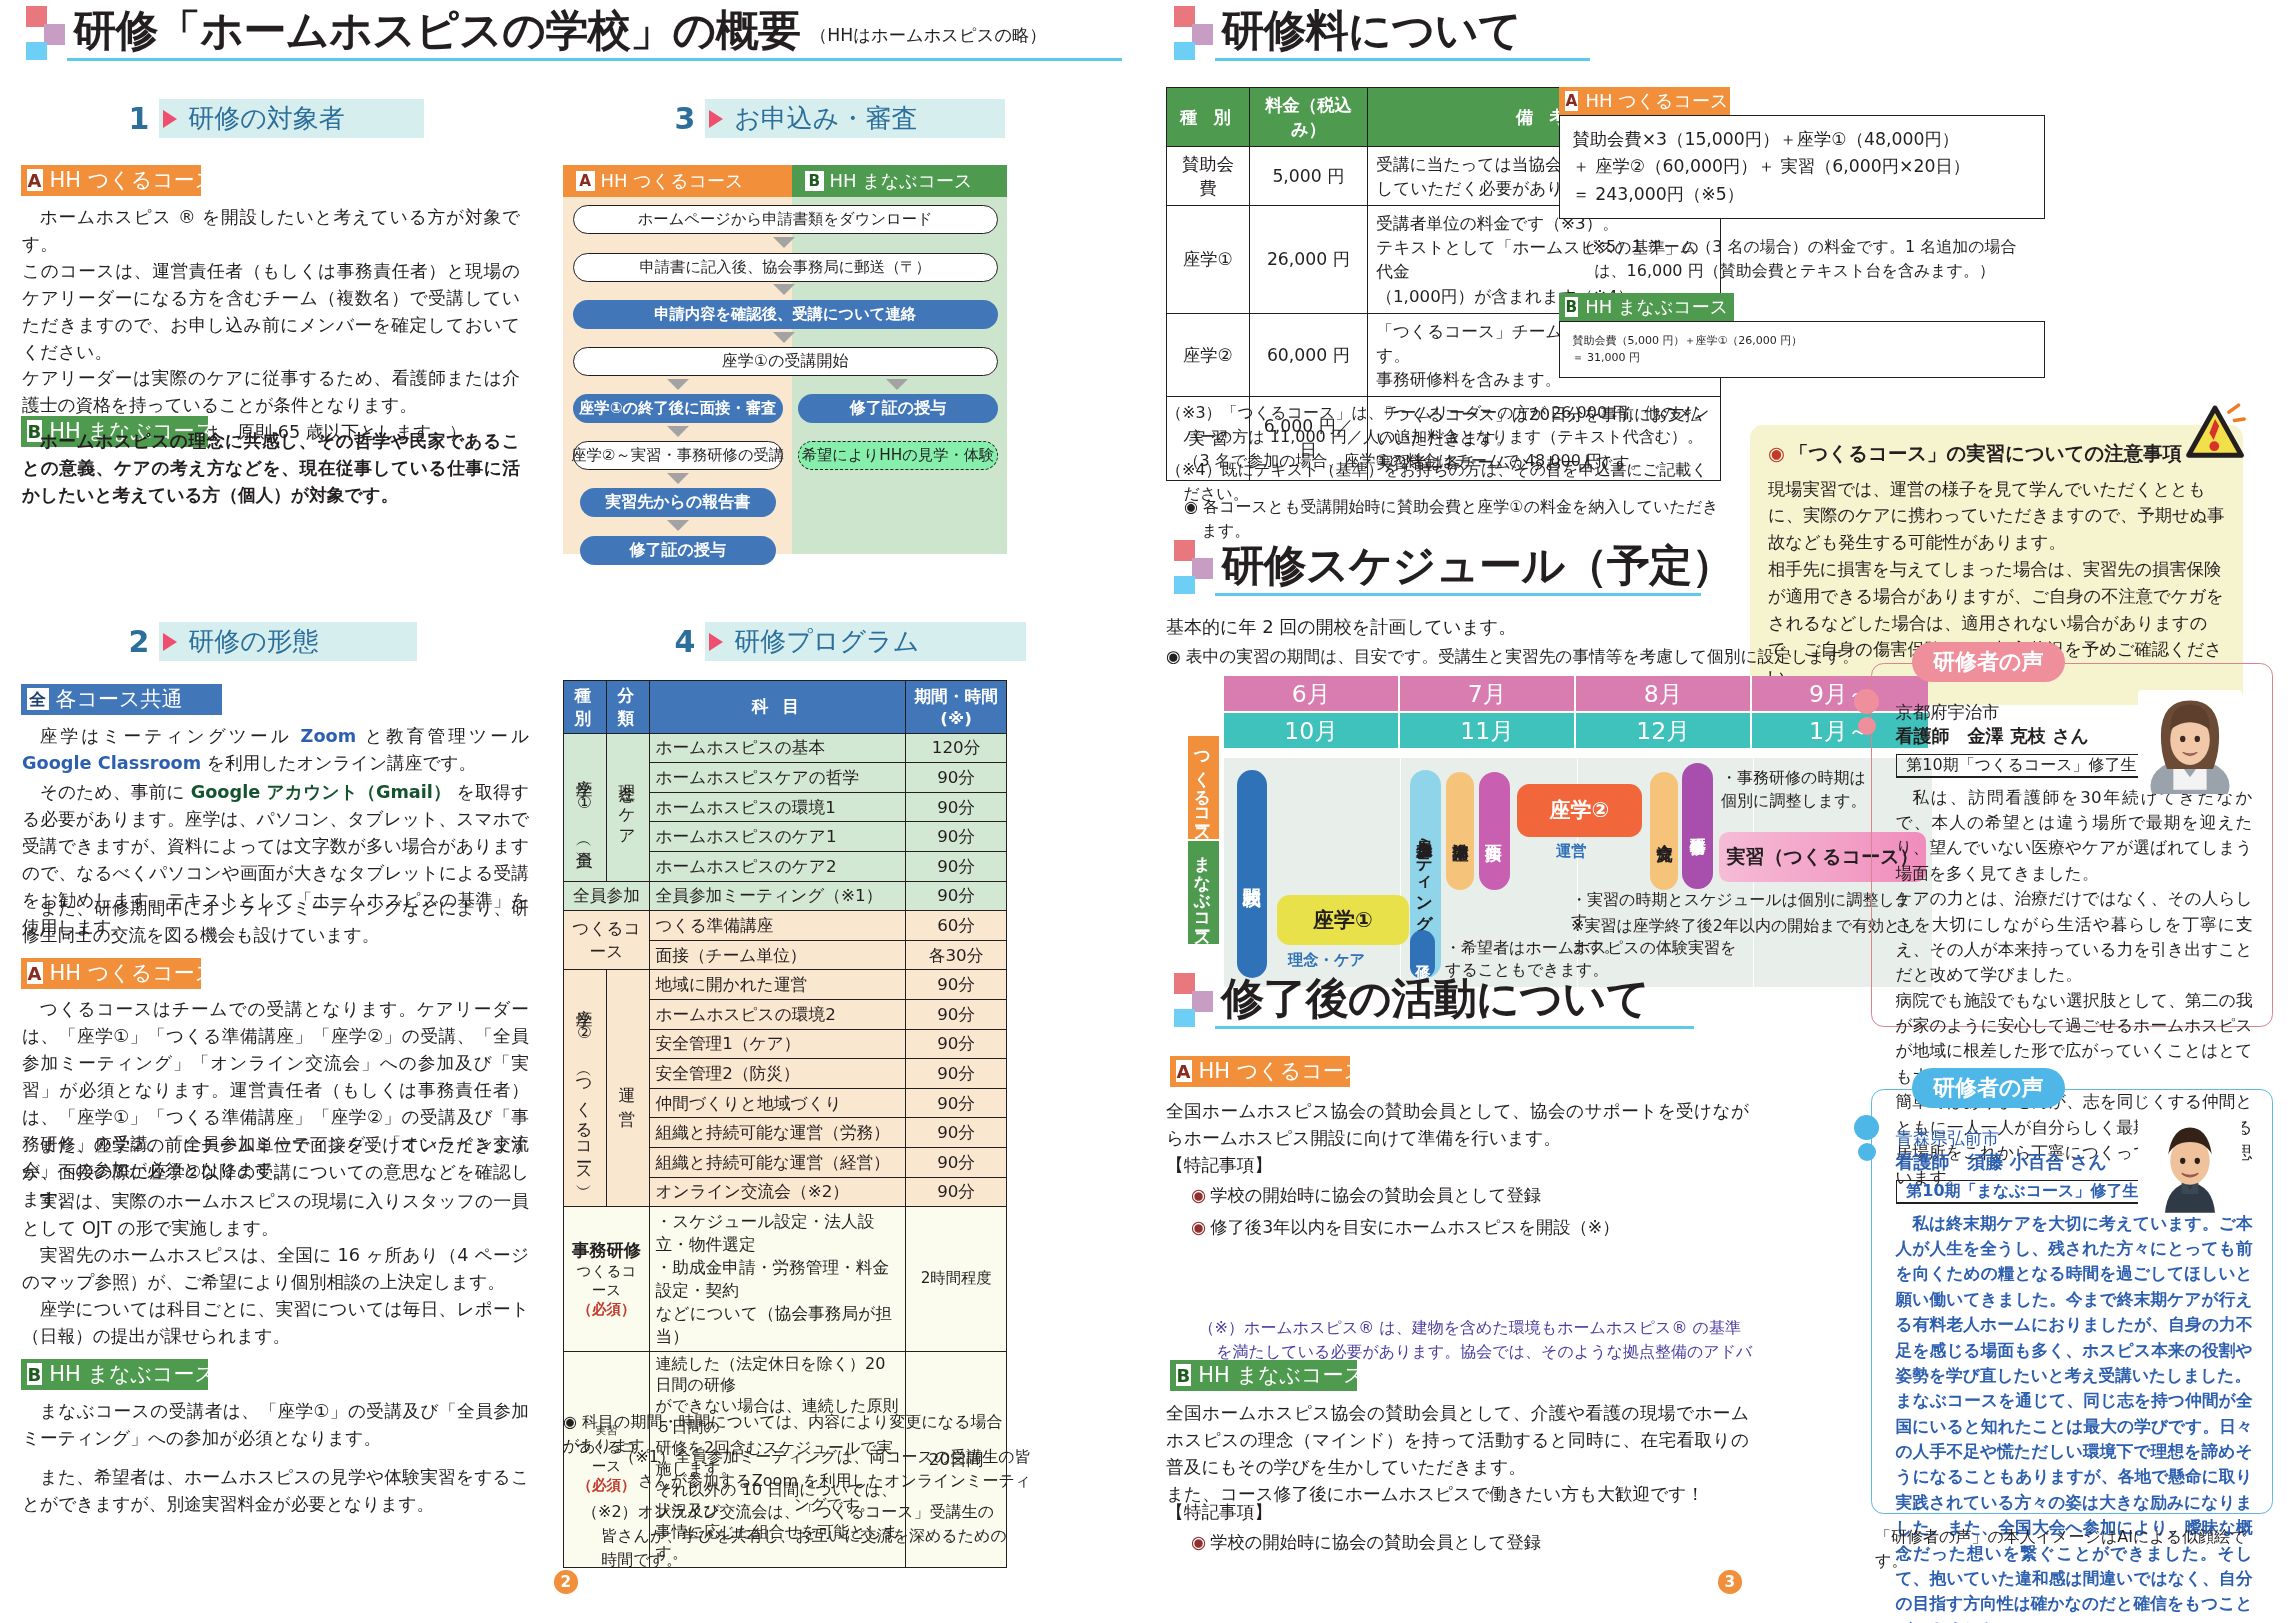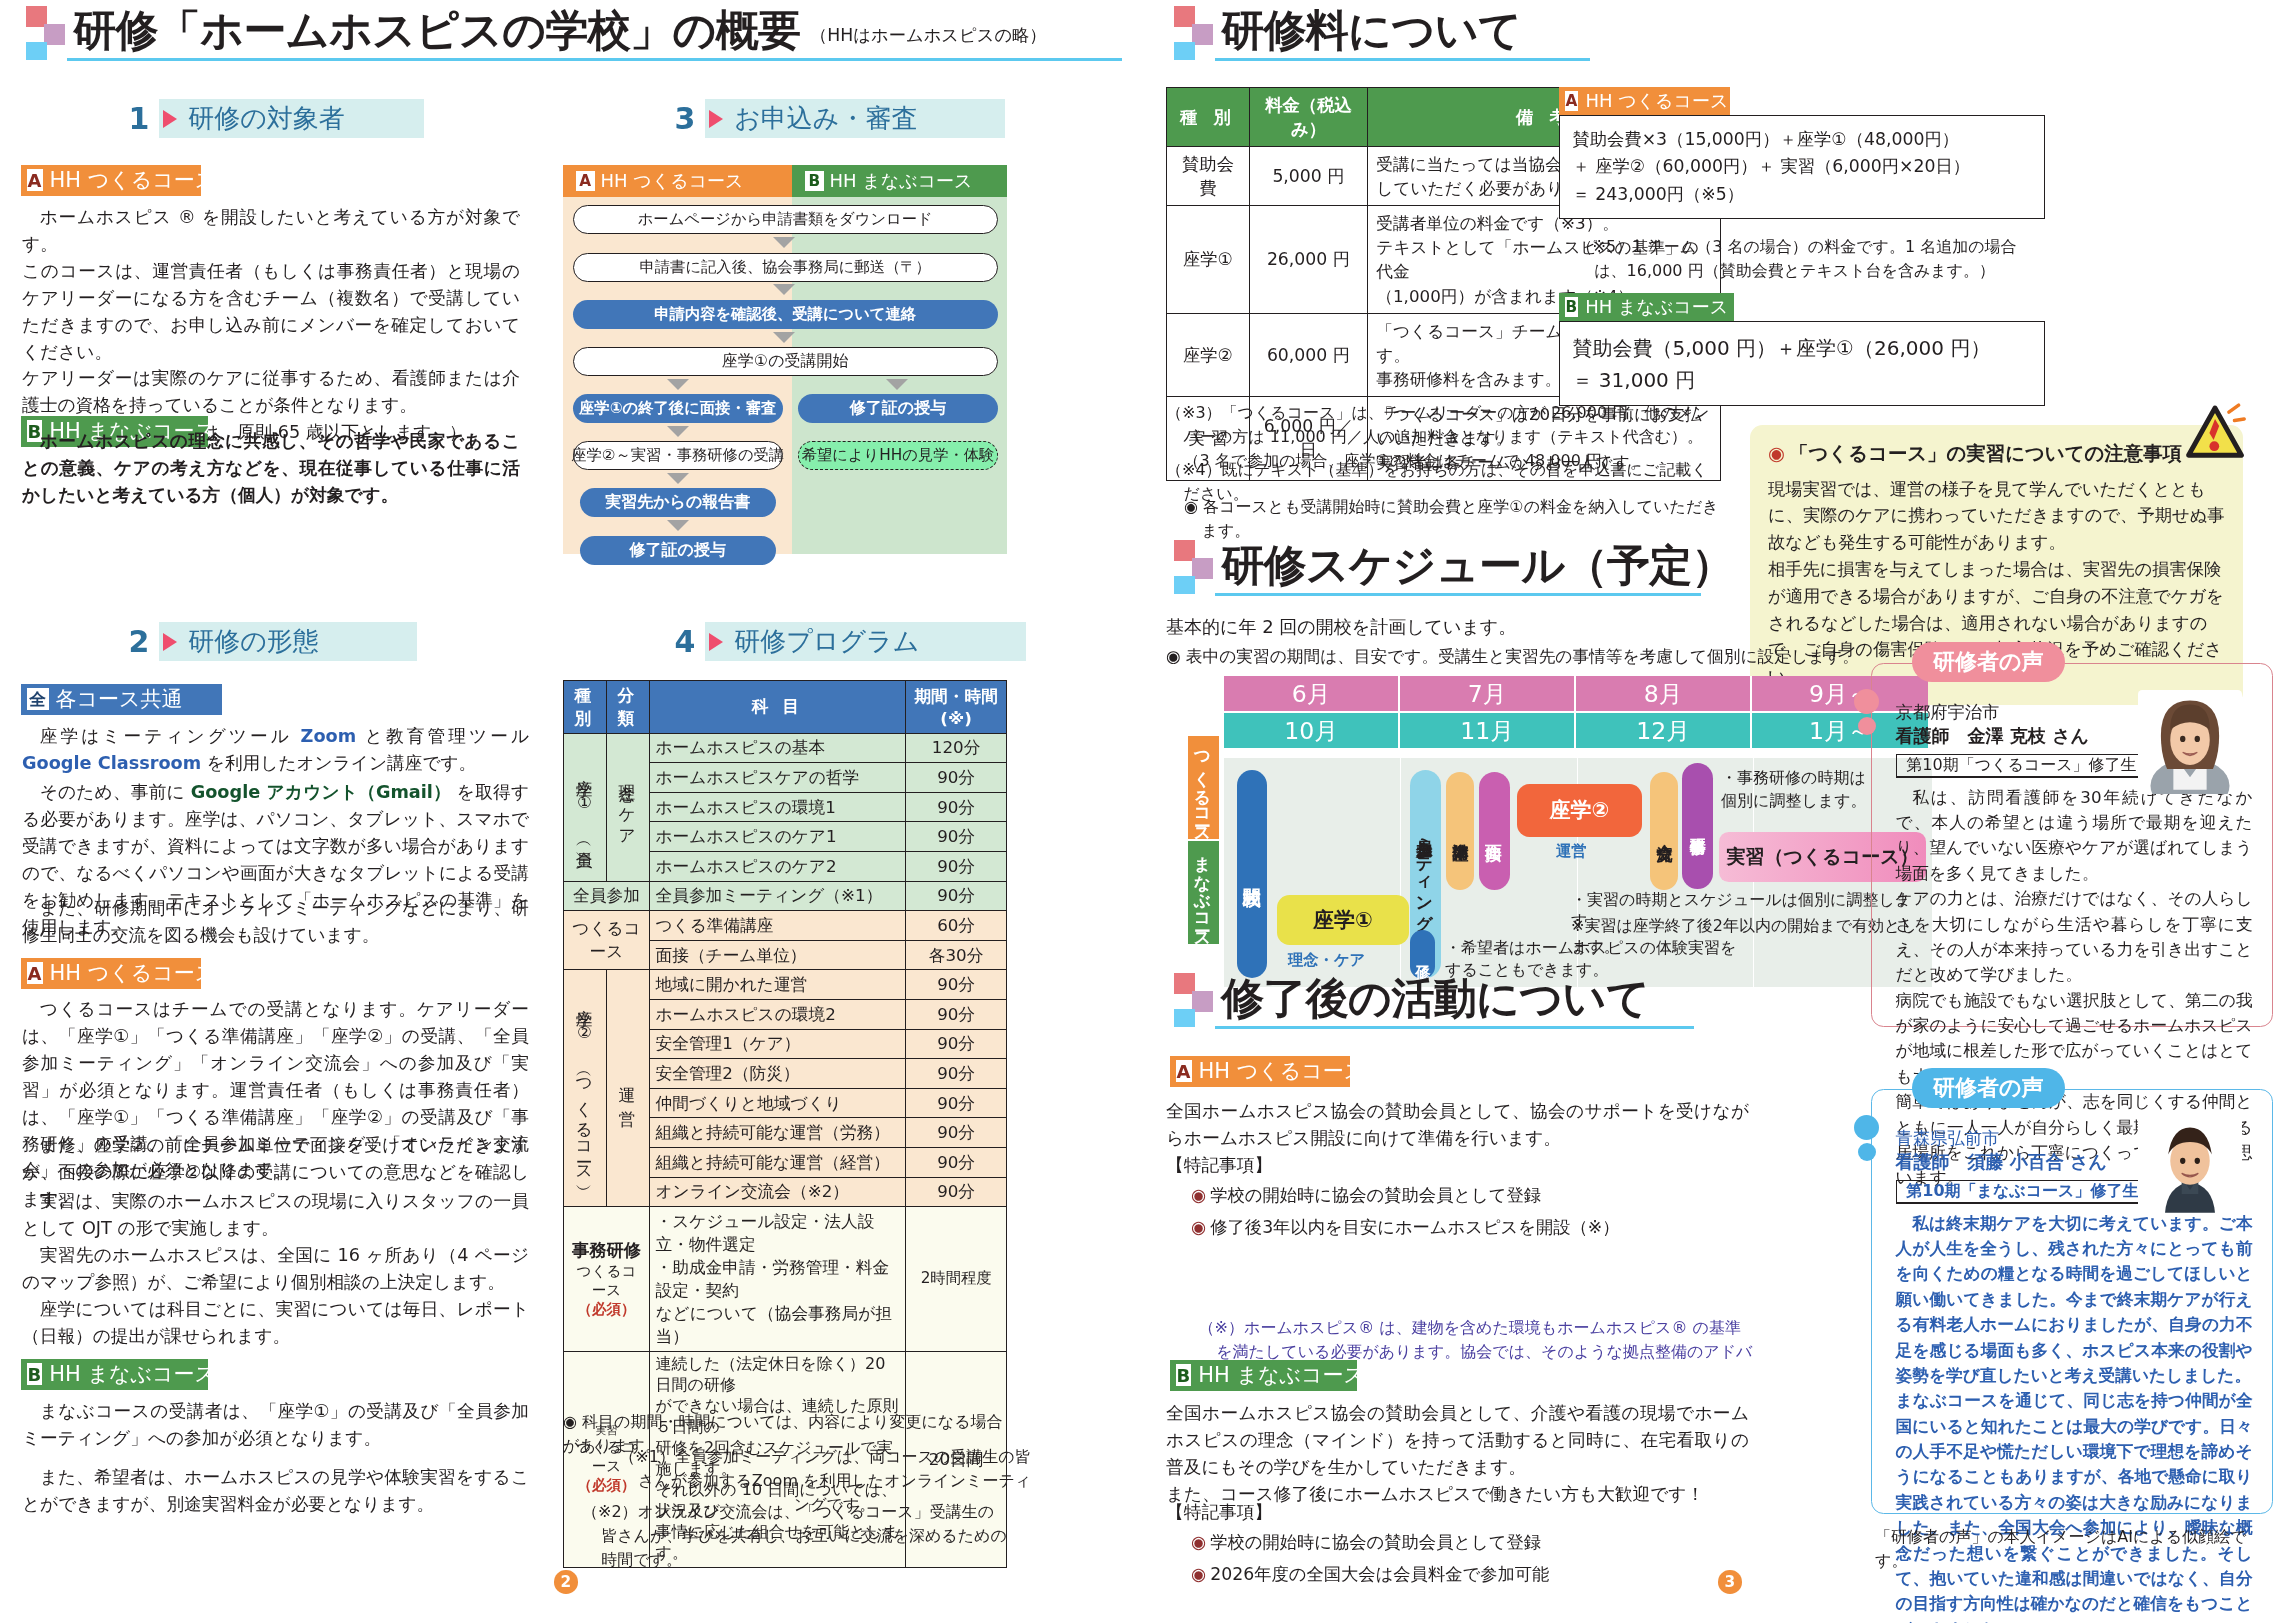--- a/index.html
+++ b/index.html
@@ -442,21 +442,21 @@
     <div>賛助会費×3（15,000円）＋座学①（48,000円）</div>
     <div>＋ 座学②（60,000円）＋ 実習（6,000円×20日）</div>
     <div>＝ 243,000円（※5）</div>
   </div>
   <div class="small" style="position:absolute; left:411px; top:235px; width:486px; text-indent:-1.1em; padding-left:2.2em;">（※5）1 チーム（3 名の場合）の料金です。1 名追加の場合は、16,000 円（賛助会費とテキスト台を含みます。）</div>
 
   <div class="chip chip-b" style="left:411px; top:293px; width:175px; height:28px;">
     <div class="badge" style="width:19.4px;height:19.4px;font-size:15.3px;">B</div>
     <div class="txt" style="font-size:18px;">HH まなぶコース</div>
   </div>
-  <div class="obox" style="left:411px; top:321px; width:486px; font-size:20px;">
+  <div class="obox" style="left:411px; top:321px; width:486px; font-size:11px;">
     <div>賛助会費（5,000 円）＋座学①（26,000 円）</div>
     <div>＝ 31,000 円</div>
   </div>
 
   <div class="note-y" style="left:602px; top:425px; width:493px;">
     <div class="h">
       <span class="mark">◉</span><span>「つくるコース」の実習についての注意事項</span>
     </div>
     <div class="b" style="white-space:pre-line;">現場実習では、運営の様子を見て学んでいただくとともに、実際のケアに携わっていただきますので、予期せぬ事故なども発生する可能性があります。
 相手先に損害を与えてしまった場合は、実習先の損害保険が適用できる場合がありますが、ご自身の不注意でケガをされるなどした場合は、適用されない場合がありますので、ご自身の傷害保険などの加入状況を予めご確認ください。</div>
@@ -573,21 +573,20 @@
 
   <div class="chip chip-b" style="left:22px; top:1360px; width:187px;">
     <div class="badge">B</div>
     <div class="txt">HH まなぶコース</div>
   </div>
   <div class="para noind" style="left:18px; top:1400px; width:583px; white-space:pre-line;">全国ホームホスピス協会の賛助会員として、介護や看護の現場でホームホスピスの理念（マインド）を持って活動すると同時に、在宅看取りの普及にもその学びを生かしていただきます。
 また、コース修了後にホームホスピスで働きたい方も大歓迎です！</div>
   <div class="para noind" style="left:18px; top:1499px; width:583px;">【特記事項】</div>
   <div style="position:absolute;left:43px;top:1527px;width:569px;">
     <div style="font-size:17.3px;line-height:1.85;"><span class="bullet-dot">◉</span><span>学校の開始時に協会の賛助会員として登録</span></div>
-    <div style="font-size:17.3px;line-height:1.85;"><span class="bullet-dot">◉</span><span>2026年度の全国大会は会員料金で参加可能</span></div>
   </div>
 
   <div class="voice pink" style="left:723px; top:663px; width:402px; height:364px; padding:36px 19.4px 12.5px 23.6px;">
     <div class="voice-tab">研修者の声</div>
     <div class="voice-dot" style="left:-18px; top:25px; width:25px; height:25px;"></div>
     <div class="voice-dot" style="left:-14px; top:53px; width:18px; height:18px;"></div>
     <div class="v-city">京都府宇治市</div>
     <div class="v-name">看護師　金澤 克枝 さん</div>
     <div class="v-term">第10期「つくるコース」修了生</div>
     <div class="v-body" style="white-space:pre-line;">私は、訪問看護師を30年続けてきたなかで、本人の希望とは違う場所で最期を迎えたり、望んでいない医療やケアが選ばれてしまう場面を多く見てきました。

